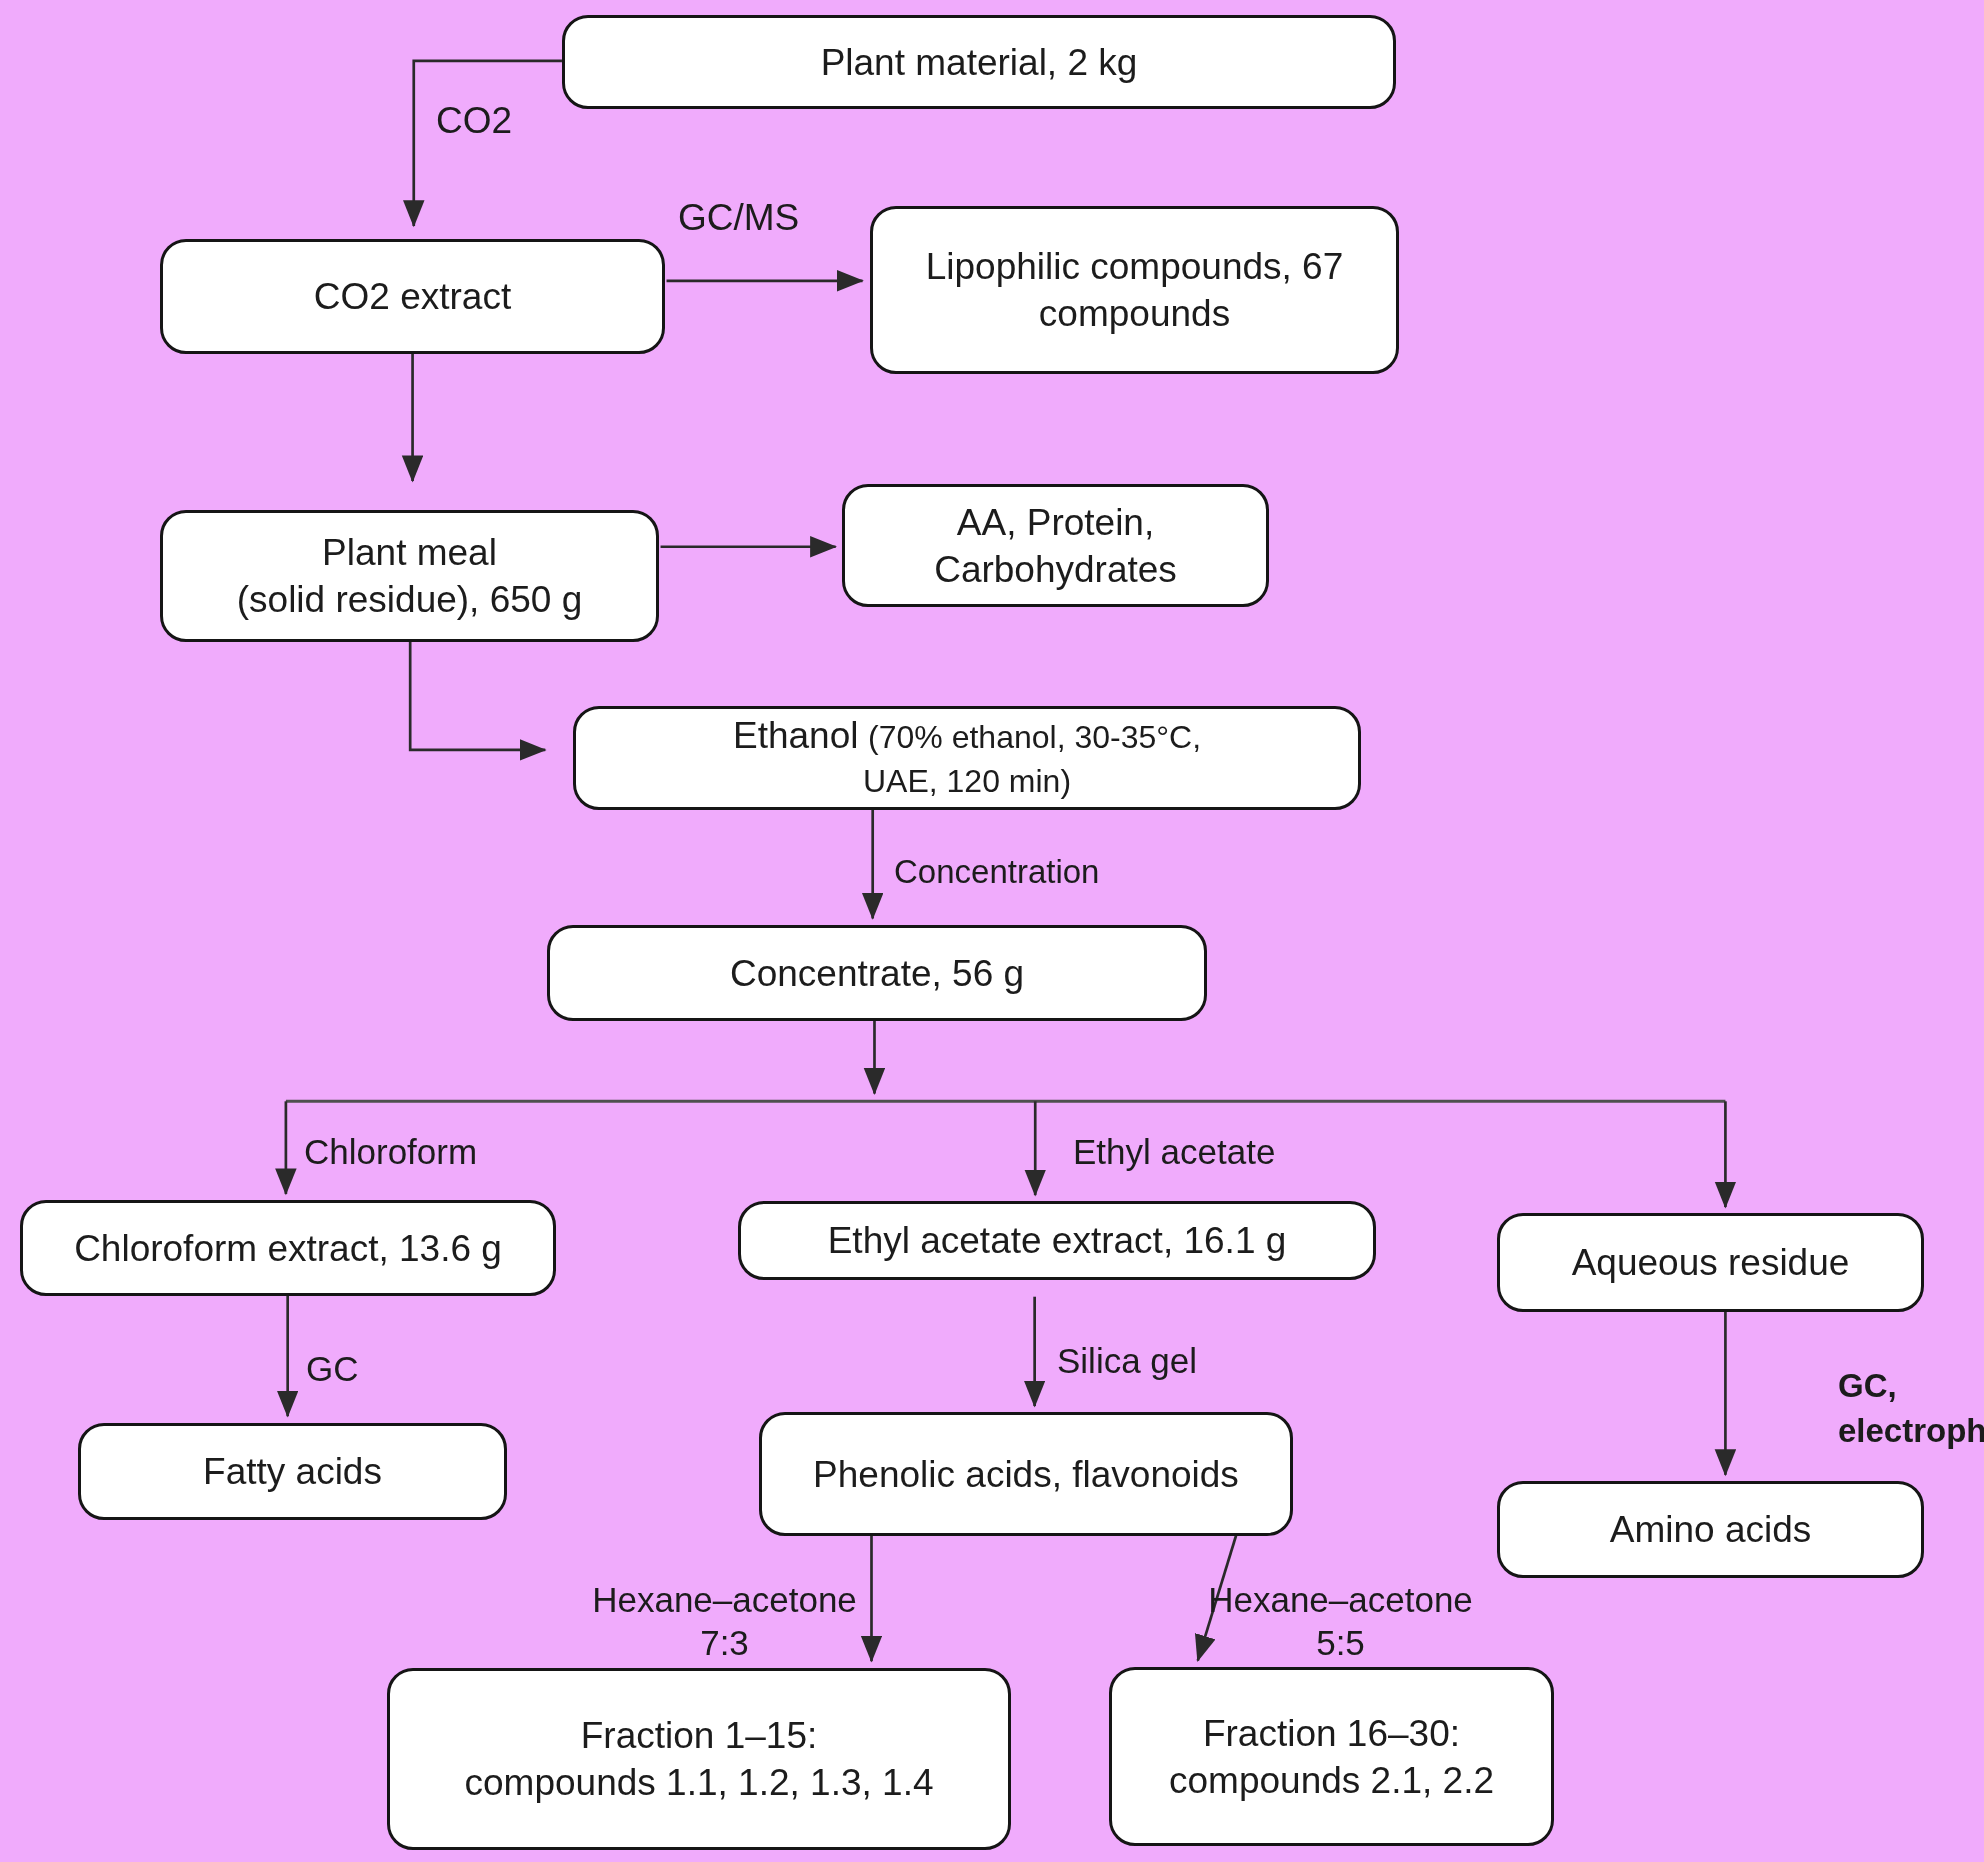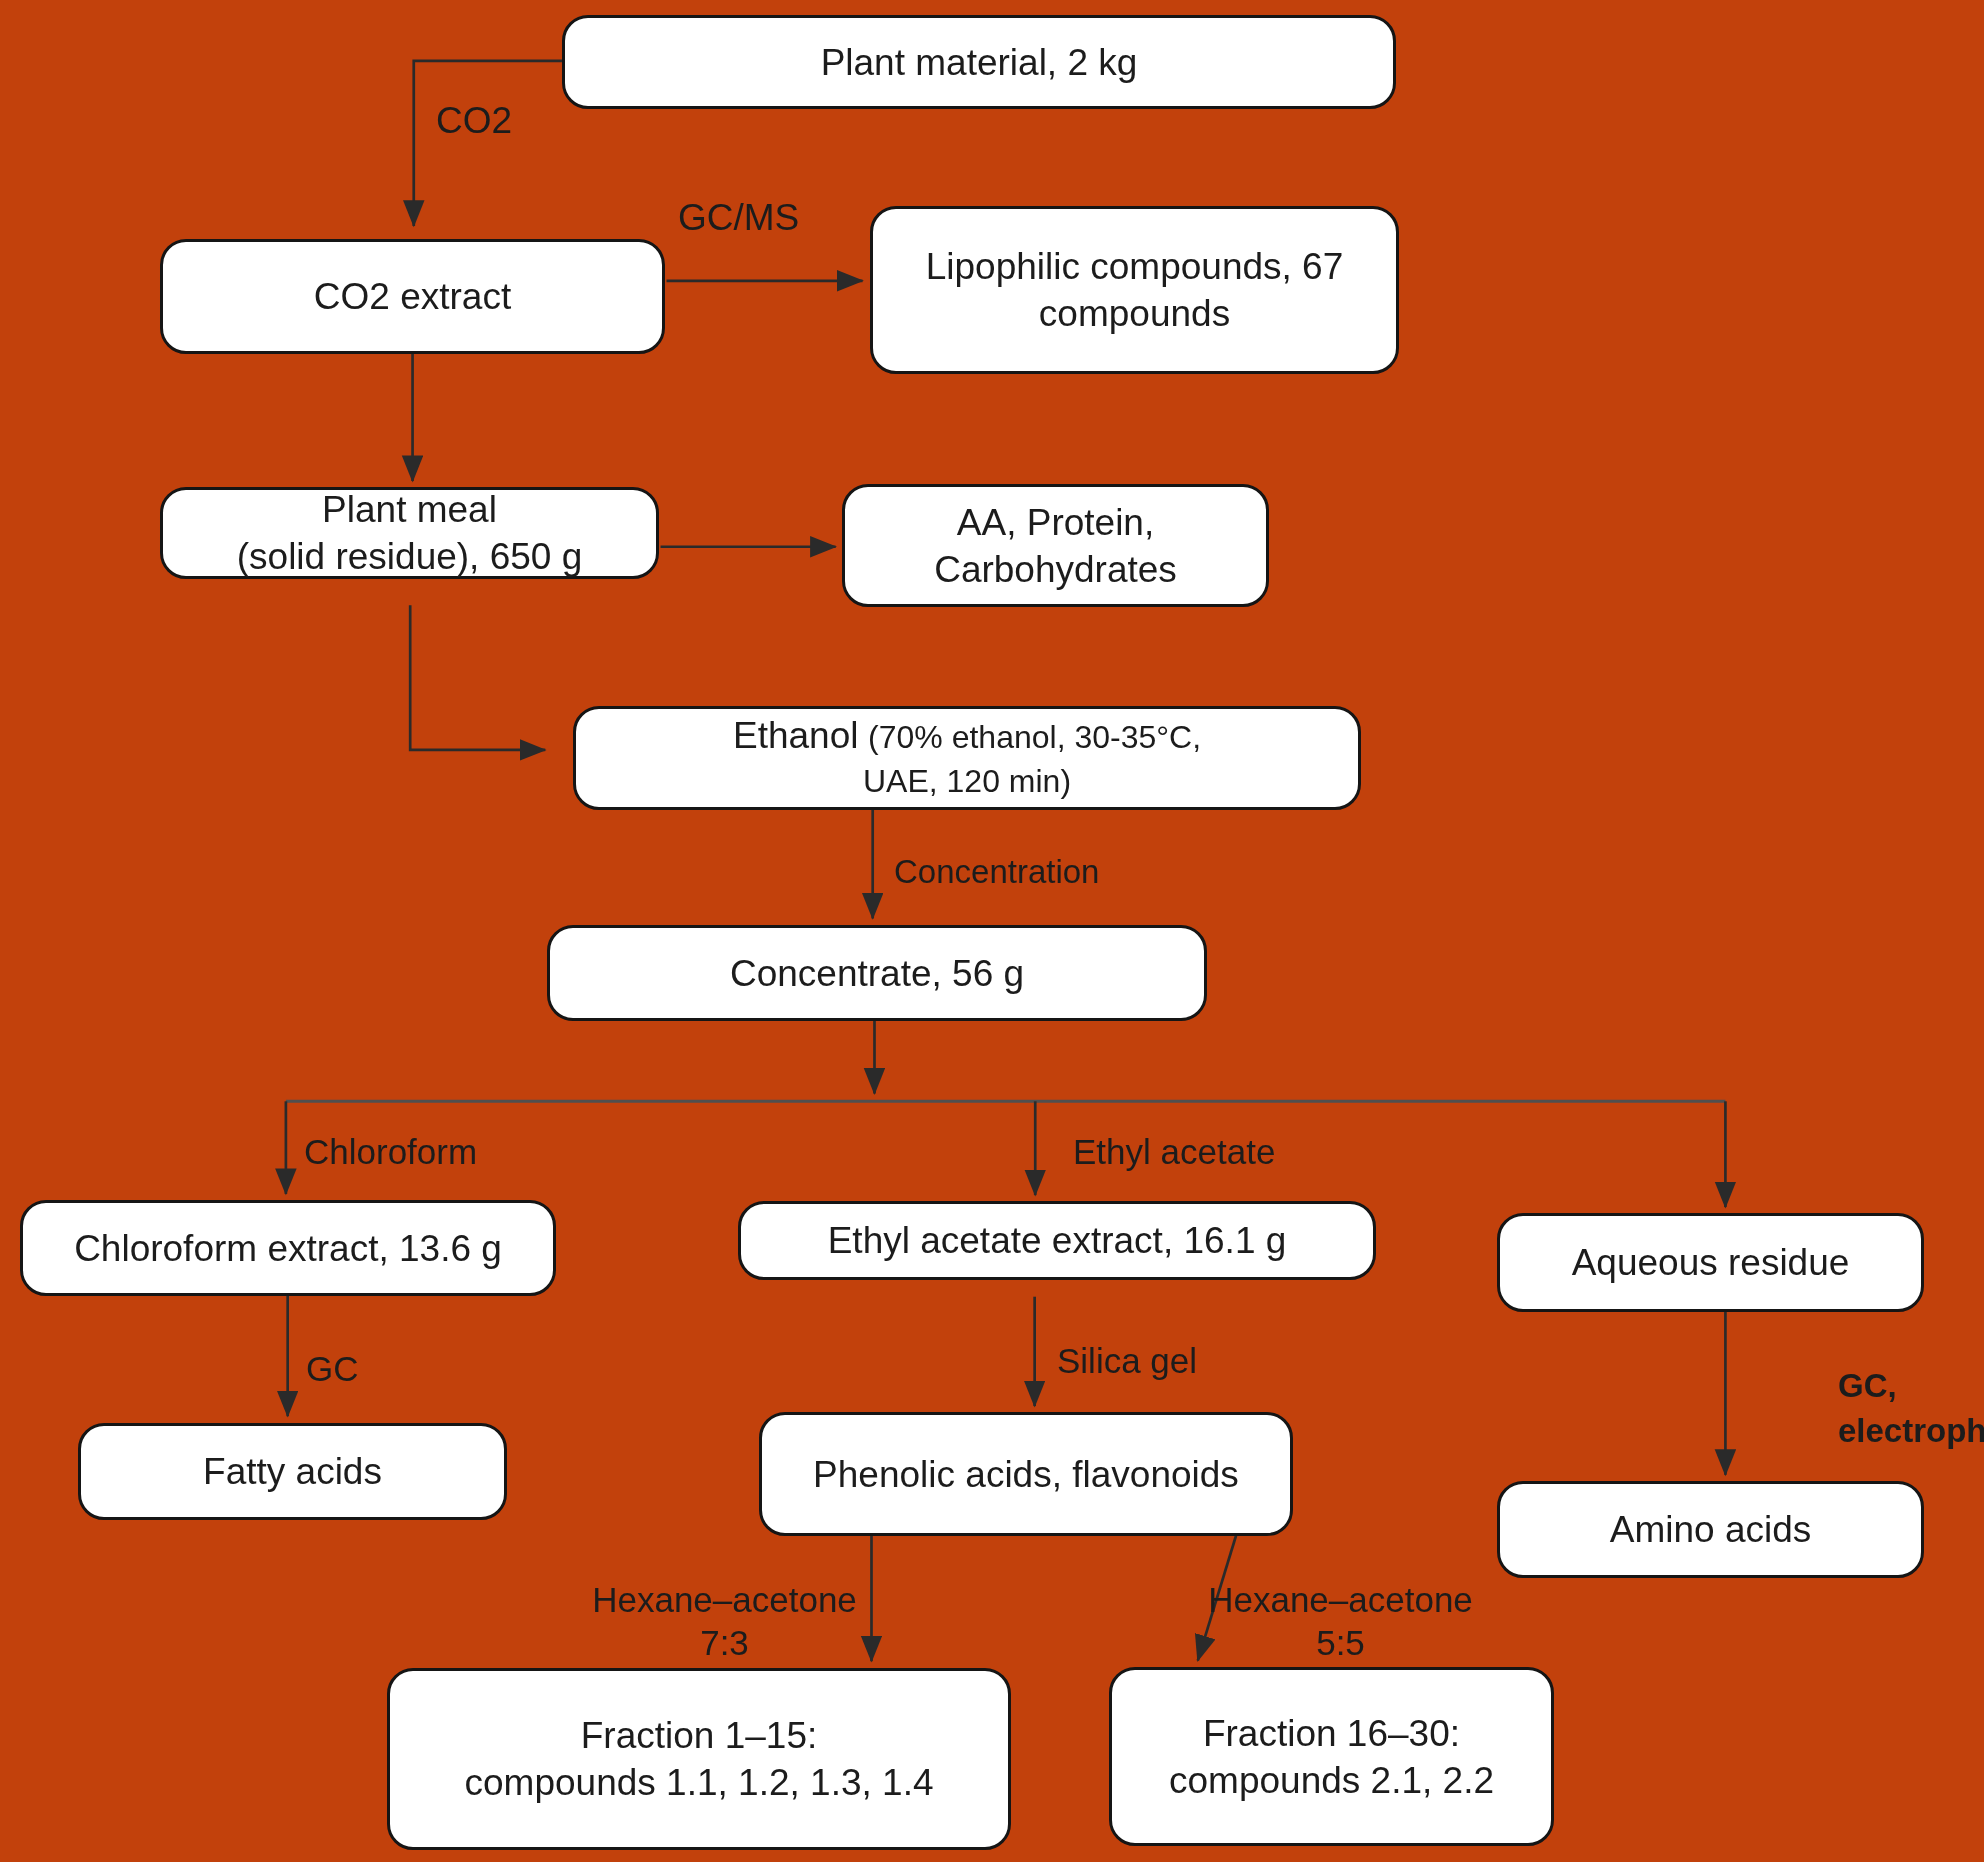--- a/index.html
+++ b/index.html
@@ -1,21 +1,21 @@
 <!DOCTYPE html>
 <html style="font-size:9.6px"><head>
 <meta charset="utf-8">
 <style>
   html,body{margin:0;padding:0;background:#ffffff;}
   body{font-family:"Liberation Sans", sans-serif; color:#1c1c1c;}
   .canvas{
     position:relative;
     width:1985px;
     height:1862px;
-    background:#c2410c;
+    background:#f0abfc;
     overflow:hidden;
   }
   svg.edges{
     position:absolute;
     left:0; top:0;
     width:1985px; height:1862px;
     pointer-events:none;
   }
   .edge{ fill:none; stroke:#2a2a2a; stroke-width:4.5px; }
   .edge.light{ stroke:#4f4f4f; stroke-width:5px; }
@@ -82,21 +82,21 @@
 
   <div class="node" style="left:160px;top:231px;width:505px;height:115px;margin-top:8px;">
     <div class="nline">CO2 extract</div>
   </div>
 
   <div class="node" style="left:870px;top:206px;width:529px;height:168px;">
     <div class="nline">Lipophilic compounds, 67</div>
     <div class="nline">compounds</div>
   </div>
 
-  <div class="node" style="left:160px;top:487px;width:499px;height:92px;">
+  <div class="node" style="left:160px;top:510px;width:499px;height:132px;">
     <div class="nline">Plant meal</div>
     <div class="nline">(solid residue), 650 g</div>
   </div>
 
   <div class="node" style="left:842px;top:484px;width:427px;height:123px;">
     <div class="nline">AA, Protein,</div>
     <div class="nline">Carbohydrates</div>
   </div>
 
   <div class="node" style="left:573px;top:698px;width:788px;height:104px;line-height:44px;margin-top:8px;">

